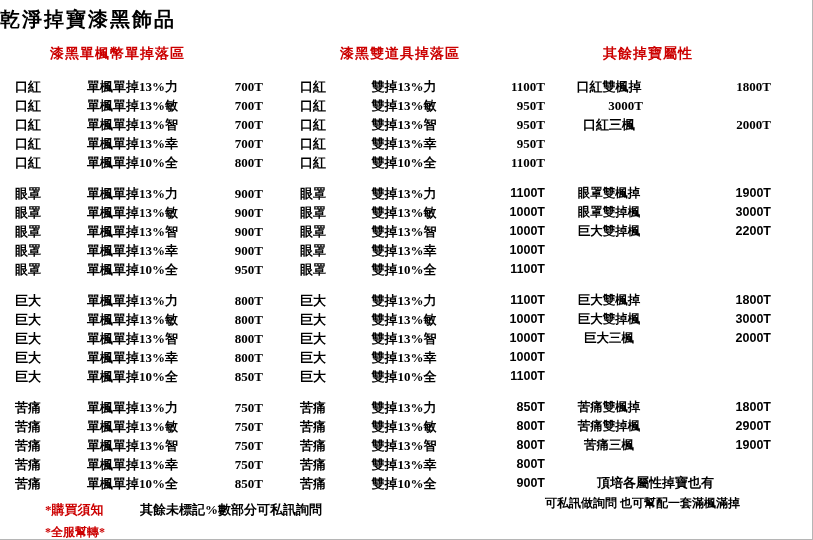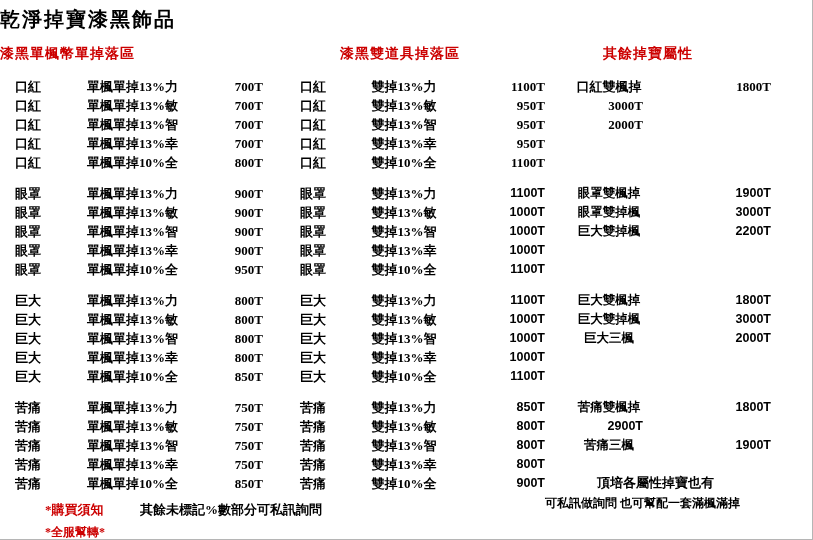--- a/index.html
+++ b/index.html
@@ -6,21 +6,21 @@
   .page{
     position:relative;width:813px;height:540px;background:#ffffff;overflow:hidden;
     font-family:"Liberation Serif","DejaVu Serif",serif;font-weight:bold;color:#000;
     border-right:1px solid #b5b5b5;border-bottom:1px solid #b5b5b5;box-sizing:border-box;
   }
   .title{
     text-align:left;font-size:20px;letter-spacing:2px;margin:6px 0 0 0;line-height:26px;
   }
   .hdr-row{display:flex;margin-top:12px;font-size:14px;line-height:19px;}
   .hdr{color:var(--accent);letter-spacing:1px;}
-  .hdr-left{width:295px;box-sizing:border-box;}
+  .hdr-left{width:295px;padding-left:50px;box-sizing:border-box;}
   .hdr-mid{width:250px;padding-left:45px;box-sizing:border-box;}
   .hdr-right{padding-left:58px;box-sizing:border-box;}
   .bands{margin-top:14px;}
   .band{display:flex;margin-bottom:12px;}
   .band-col{box-sizing:border-box;}
   .band-left{width:295px;padding-left:15px;}
   .band-mid{width:250px;padding-left:5px;}
   .band-right{width:240px;}
   .row{display:flex;font-size:13px;line-height:19px;height:19px;white-space:nowrap;}
   .c-item{width:72px;}
@@ -108,20 +108,21 @@
         </div>
         <div class="band-col band-right">
           <div class="row">
             <div class="c-name">口紅雙楓掉</div>
             <div class="c-price2">1800T</div>
           </div>
           <div class="row">
             <div class="c-price2">3000T</div>
           </div>
           <div class="row">
+            <div class="c-name">口紅三楓</div>
             <div class="c-price2">2000T</div>
           </div>
         </div>
       </div>
       <div class="band">
         <div class="band-col band-left">
           <div class="row">
             <div class="c-item">眼罩</div>
             <div class="c-spec">單楓單掉13%力</div>
             <div class="c-price">900T</div>
@@ -313,20 +314,21 @@
             <div class="c-spec">雙掉10%全</div>
             <div class="c-price alt-price">900T</div>
           </div>
         </div>
         <div class="band-col band-right alt">
           <div class="row">
             <div class="c-name">苦痛雙楓掉</div>
             <div class="c-price2">1800T</div>
           </div>
           <div class="row">
+            <div class="c-name">苦痛雙掉楓</div>
             <div class="c-price2">2900T</div>
           </div>
           <div class="row">
             <div class="c-name">苦痛三楓</div>
             <div class="c-price2">1900T</div>
           </div>
         </div>
       </div>
     </div>
 

